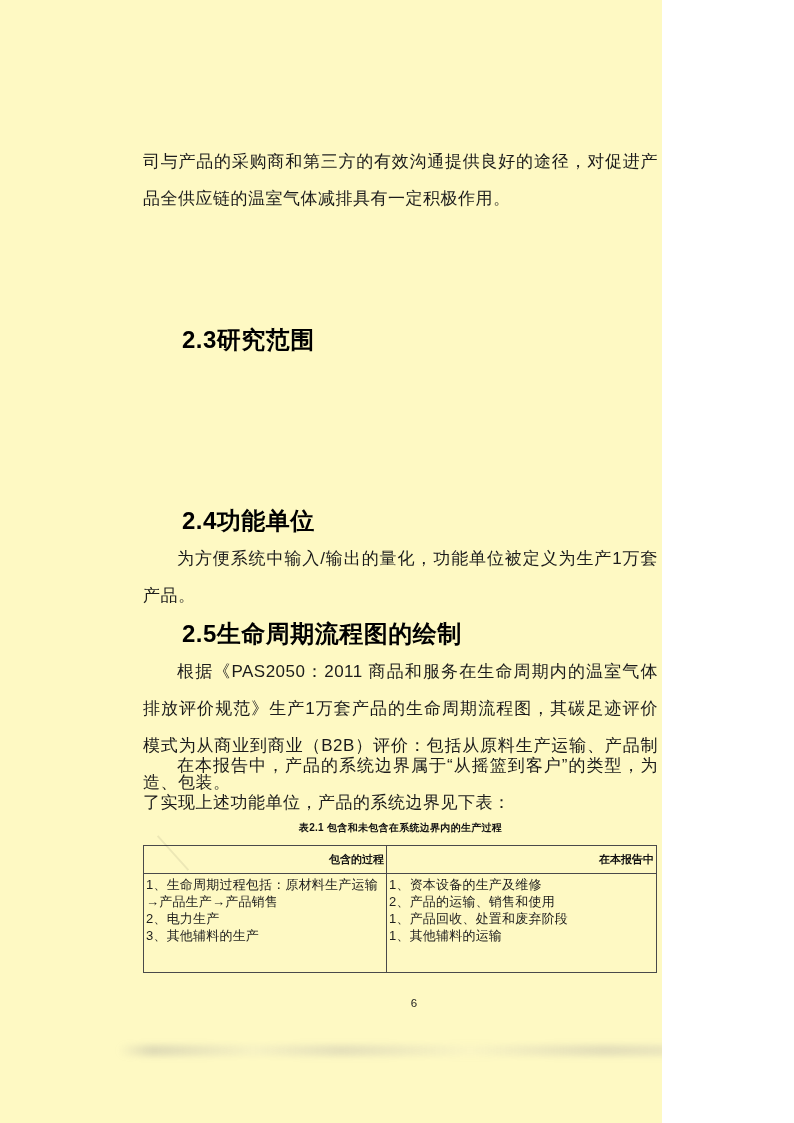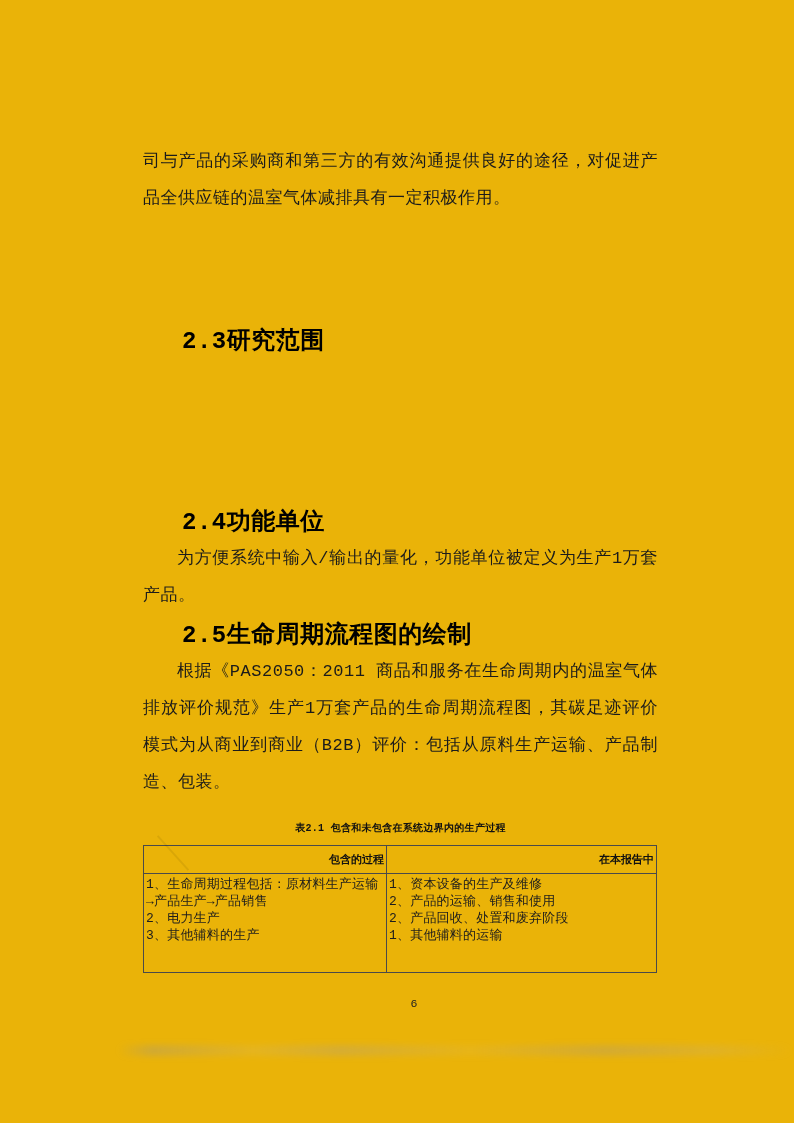--- a/index.html
+++ b/index.html
@@ -2,25 +2,25 @@
 <html><head>
 <meta charset="utf-8">
 <style>
   html, body {
     margin: 0;
     padding: 0;
     background: #ffffff;
   }
   .page {
     position: relative;
-    width: 794px;
+    width: 662px;
     height: 1123px;
-    background: #eab308;
+    background: #fef9c3;
     overflow: hidden;
-    font-family: Liberation Mono, monospace;
+    font-family: Liberation Sans, sans-serif;
   }
   .txt {
     position: absolute;
     left: 143px;
     width: 515px;
     font-size: 17px;
     line-height: 37px;
     color: #1b1b1b;
     text-align: justify;
     letter-spacing: 0.5px;
@@ -123,41 +123,42 @@
 
 
   <div class="hd" style="top:505px;">2.4功能单位</div>
 
   <div class="txt indent" style="top:540px;">为方便系统中输入/输出的量化，功能单位被定义为生产1万套产品。</div>
 
   <div class="hd" style="top:618px;">2.5生命周期流程图的绘制</div>
 
   <div class="txt indent" style="top:653px;">根据《PAS2050：2011 商品和服务在生命周期内的温室气体排放评价规范》生产1万套产品的生命周期流程图，其碳足迹评价模式为从商业到商业（B2B）评价：包括从原料生产运输、产品制造、包装。</div>
 
+  <div class="txt indent" style="top:747px;">在本报告中，产品的系统边界属于“从摇篮到客户”的类型，为了实现上述功能单位，产品的系统边界见下表：</div>
 
   <div class="caption" style="top:821px;">表2.1 包含和未包含在系统边界内的生产过程</div>
 
   <table class="boundary">
     <thead>
       <tr>
         <th class="col-included">包含的过程</th>
         <th>在本报告中</th>
       </tr>
     </thead>
     <tbody>
       <tr>
         <td>
           <div>1、生命周期过程包括：原材料生产运输→产品生产→产品销售</div>
           <div>2、电力生产</div>
           <div>3、其他辅料的生产</div>
         </td>
         <td>
           <div>1、资本设备的生产及维修</div>
           <div>2、产品的运输、销售和使用</div>
-          <div>2、产品回收、处置和废弃阶段</div>
+          <div>1、产品回收、处置和废弃阶段</div>
           <div>1、其他辅料的运输</div>
         </td>
       </tr>
     </tbody>
   </table>
 
   <div class="page-number">6</div>
 
   <div class="crease-mark"></div>
   <div class="scan-shadow"></div>

